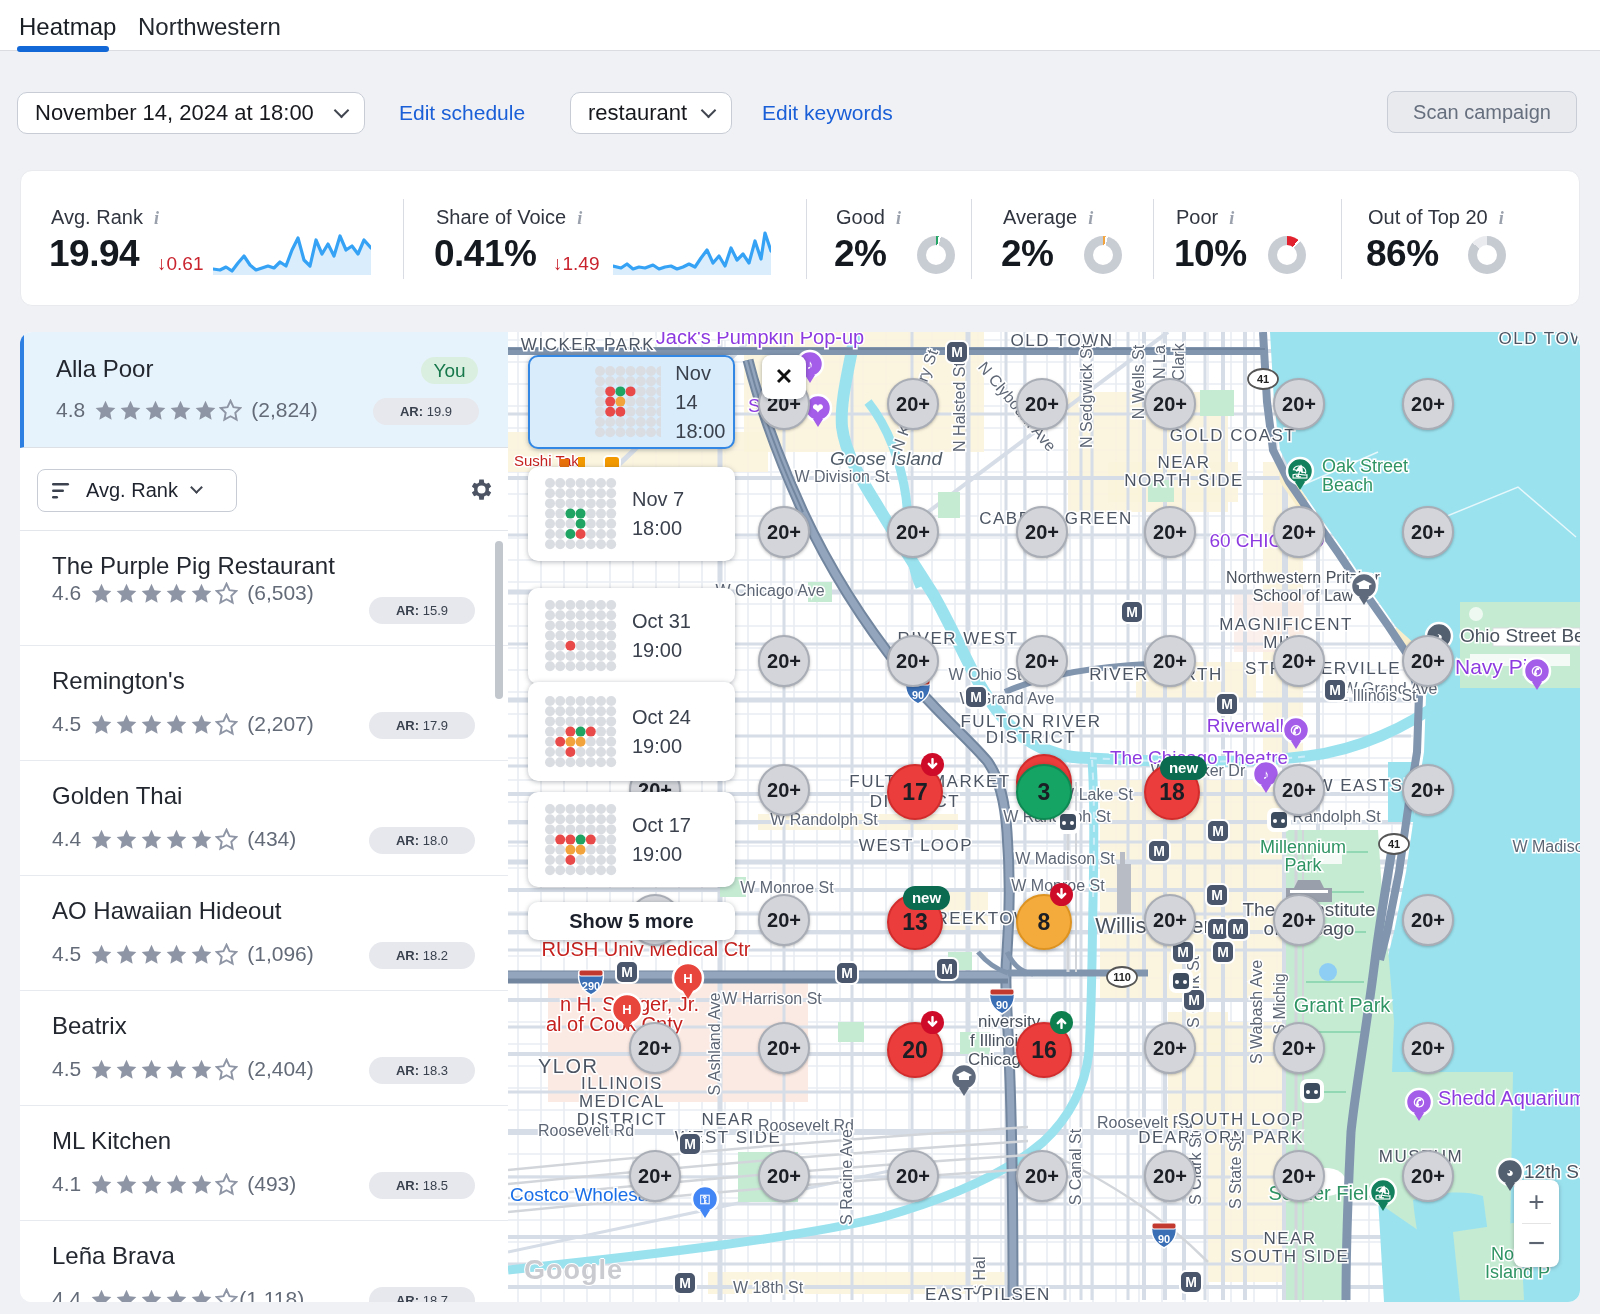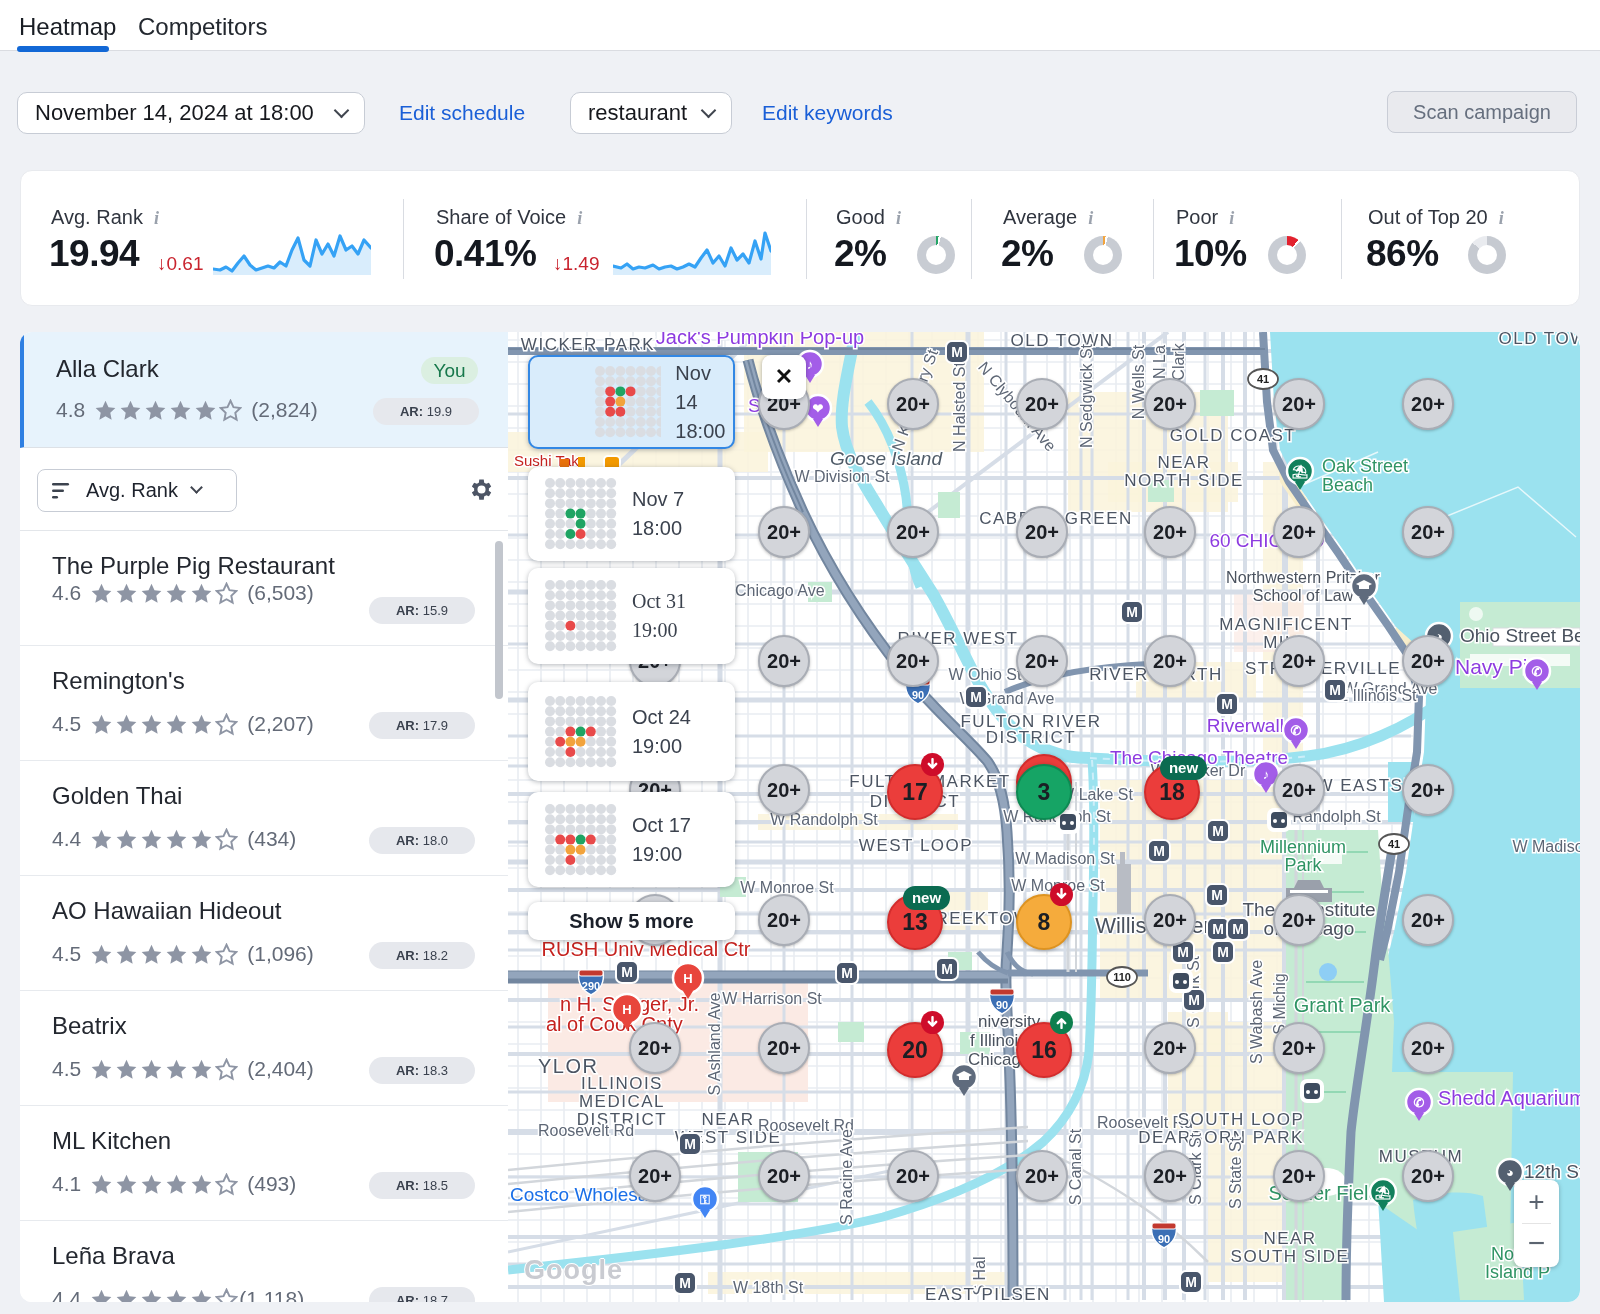--- a/index.html
+++ b/index.html
@@ -38,21 +38,21 @@
 .newp{position:absolute;background:#0b6b51;color:#fff;font-size:15px;font-weight:700;border-radius:12px;width:47px;height:24px;text-align:center;line-height:24px}
 .dcard{position:absolute;left:20px;width:207px;background:#fff;border-radius:10px;box-shadow:0 1px 5px rgba(40,50,60,.35);display:flex;align-items:center;z-index:20}
 .dtxt{font-size:20px;color:#3b424e;line-height:29px}
 #xbtn{position:absolute;left:254px;top:23px;width:44px;height:44px;background:#fff;border-radius:9px;box-shadow:0 1px 4px rgba(40,50,60,.4);text-align:center;line-height:44px;font-size:22px;font-weight:700;color:#111;z-index:20}
 #zoomc{position:absolute;left:1006px;top:848px;width:45px;height:87px;background:#fff;border-radius:8px;box-shadow:0 1px 4px rgba(40,50,60,.35);z-index:20}
 #attr{position:absolute;left:0;top:952px;height:18px;width:1072px;font-size:14.5px;color:#1e2126;z-index:20;text-shadow:0 0 2px #fff,0 0 3px #fff;white-space:nowrap}
 #glogo{position:absolute;left:16px;bottom:16px;font-size:27px;font-weight:700;color:#c9cbd1;letter-spacing:1px;z-index:20;text-shadow:0 1px 0 #fff,0 -1px 0 #fff,1px 0 0 #fff,-1px 0 0 #fff}
 </style></head><body>
 <div id="hdr">
  <span class="tab" style="left:19px;color:#191d24">Heatmap</span>
- <span class="tab" style="left:138px">Competitors</span>
+ <span class="tab" style="left:138px">Northwestern</span>
  <div id="tabu" style="width:92px"></div>
 </div>
 <div class="btn" style="left:17px;top:92px;width:348px;height:42px;padding-left:17px">November 14, 2024 at 18:00<span class="chev" style="margin-left:22px"></span></div>
 <span class="lnk" style="left:399px;top:101px">Edit schedule</span>
 <div class="btn" style="left:570px;top:92px;width:162px;height:42px;padding-left:17px">restaurant<span class="chev" style="margin-left:16px"></span></div>
 <span class="lnk" style="left:762px;top:101px">Edit keywords</span>
 <div id="scan">Scan campaign</div>
 <style>
 text{font-family:"Liberation Sans",sans-serif}
 .st{font-size:16px;fill:#5d6675;paint-order:stroke;stroke:#fff;stroke-width:3px}
@@ -96,21 +96,21 @@
     <span class="stt" style="left:1155px">Poor&nbsp;&nbsp;<span class="sti">i</span></span>
     <span class="stv" style="left:1153px">10%</span>
     <div class="donut" style="left:1247px;background:conic-gradient(#e2212e 0 36deg,#fff 36deg 43deg,#c8ccd3 43deg 360deg)"></div>
     <div class="sdv" style="left:1320px"></div>
     <span class="stt" style="left:1347px">Out of Top 20&nbsp;&nbsp;<span class="sti">i</span></span>
     <span class="stv" style="left:1345px">86%</span>
     <div class="donut" style="left:1447px;background:conic-gradient(#c6cad1 0 310deg,#e9ebef 310deg 360deg)"></div>
   </div>
 <div id="main">
     <div id="alla">
-      <span class="nm" style="top:23px">Alla Clark</span>
+      <span class="nm" style="top:23px">Alla Poor</span>
       <div id="youchip">You</div>
       <div class="rrow" style="top:66px">
         <span style="margin-right:8px">4.8</span>
         <svg class="star" viewBox="0 0 24 24">
           <path d="M12 1.8l3.1 6.7 7.2.9-5.3 5 1.4 7.2L12 18l-6.4 3.6 1.4-7.2-5.3-5 7.2-.9z" fill="#8e95a4"></path>
         </svg>
         <svg class="star" viewBox="0 0 24 24">
           <path d="M12 1.8l3.1 6.7 7.2.9-5.3 5 1.4 7.2L12 18l-6.4 3.6 1.4-7.2-5.3-5 7.2-.9z" fill="#8e95a4"></path>
         </svg>
         <svg class="star" viewBox="0 0 24 24">
@@ -1021,21 +1021,21 @@
           <circle cx="6.0" cy="67.2" r="5.0" fill="#dadde2"></circle>
           <circle cx="16.2" cy="67.2" r="5.0" fill="#dadde2"></circle>
           <circle cx="26.4" cy="67.2" r="5.0" fill="#dadde2"></circle>
           <circle cx="36.6" cy="67.2" r="5.0" fill="#dadde2"></circle>
           <circle cx="46.8" cy="67.2" r="5.0" fill="#dadde2"></circle>
           <circle cx="57.0" cy="67.2" r="5.0" fill="#dadde2"></circle>
           <circle cx="67.2" cy="67.2" r="5.0" fill="#dadde2"></circle>
         </svg>
         <div class="dtxt" style="margin-left:14px">Nov 7<br>18:00</div>
       </div>
-      <div class="dcard" style="top:236px;height:96px;font-family:Liberation Serif, serif;">
+      <div class="dcard" style="top:256px;height:96px;">
         <svg width="74" height="74" style="margin-left:16px">
           <circle cx="6.0" cy="6.0" r="5.0" fill="#dadde2"></circle>
           <circle cx="16.2" cy="6.0" r="5.0" fill="#dadde2"></circle>
           <circle cx="26.4" cy="6.0" r="5.0" fill="#dadde2"></circle>
           <circle cx="36.6" cy="6.0" r="5.0" fill="#dadde2"></circle>
           <circle cx="46.8" cy="6.0" r="5.0" fill="#dadde2"></circle>
           <circle cx="57.0" cy="6.0" r="5.0" fill="#dadde2"></circle>
           <circle cx="67.2" cy="6.0" r="5.0" fill="#dadde2"></circle>
           <circle cx="6.0" cy="16.2" r="5.0" fill="#dadde2"></circle>
           <circle cx="16.2" cy="16.2" r="5.0" fill="#dadde2"></circle>

